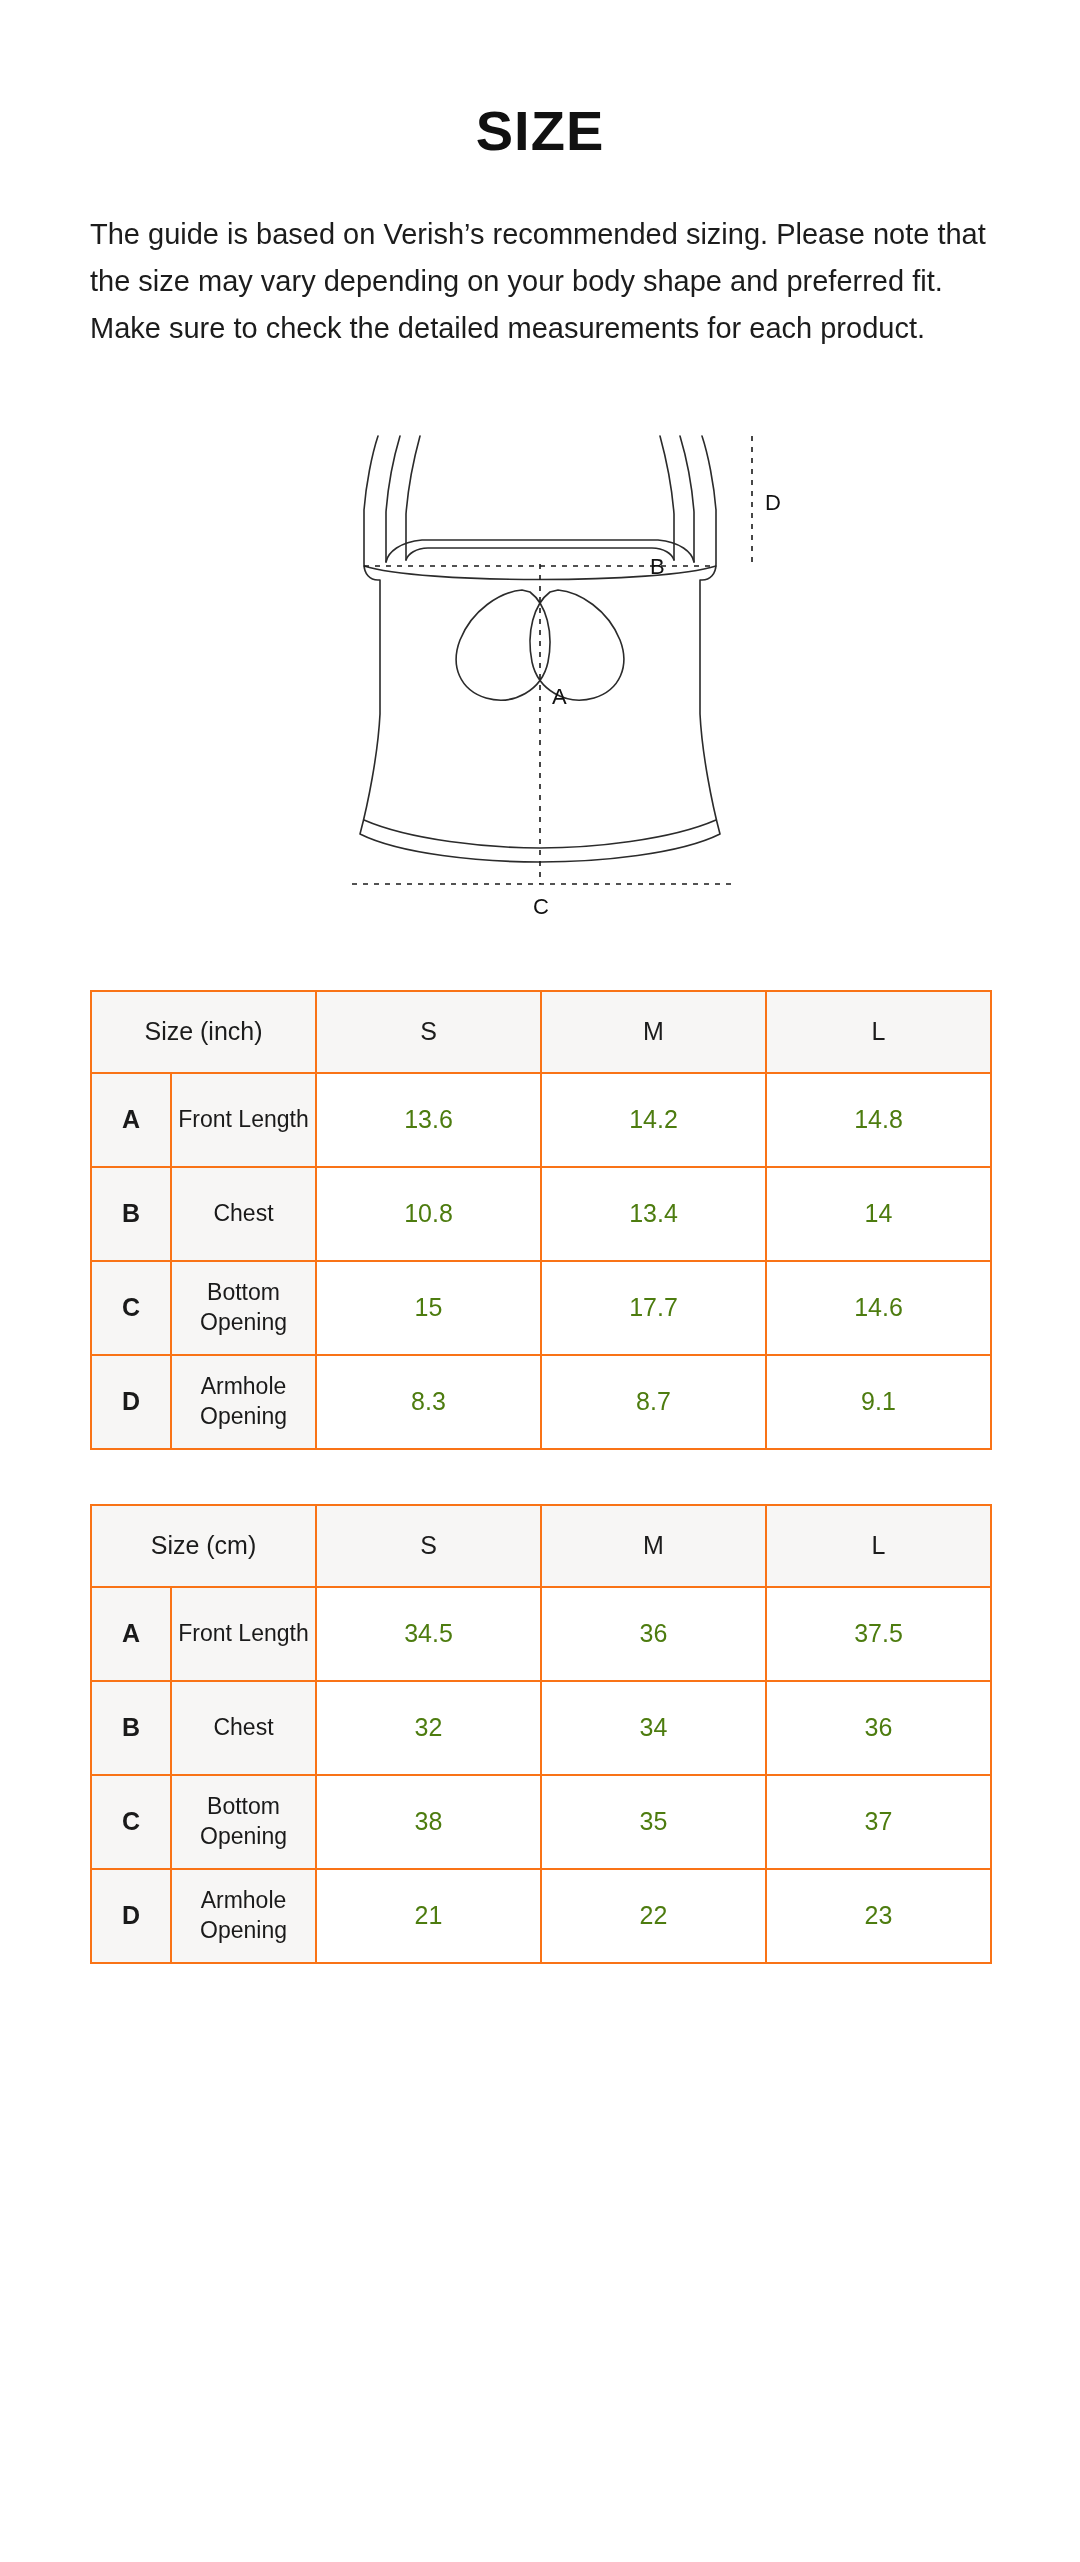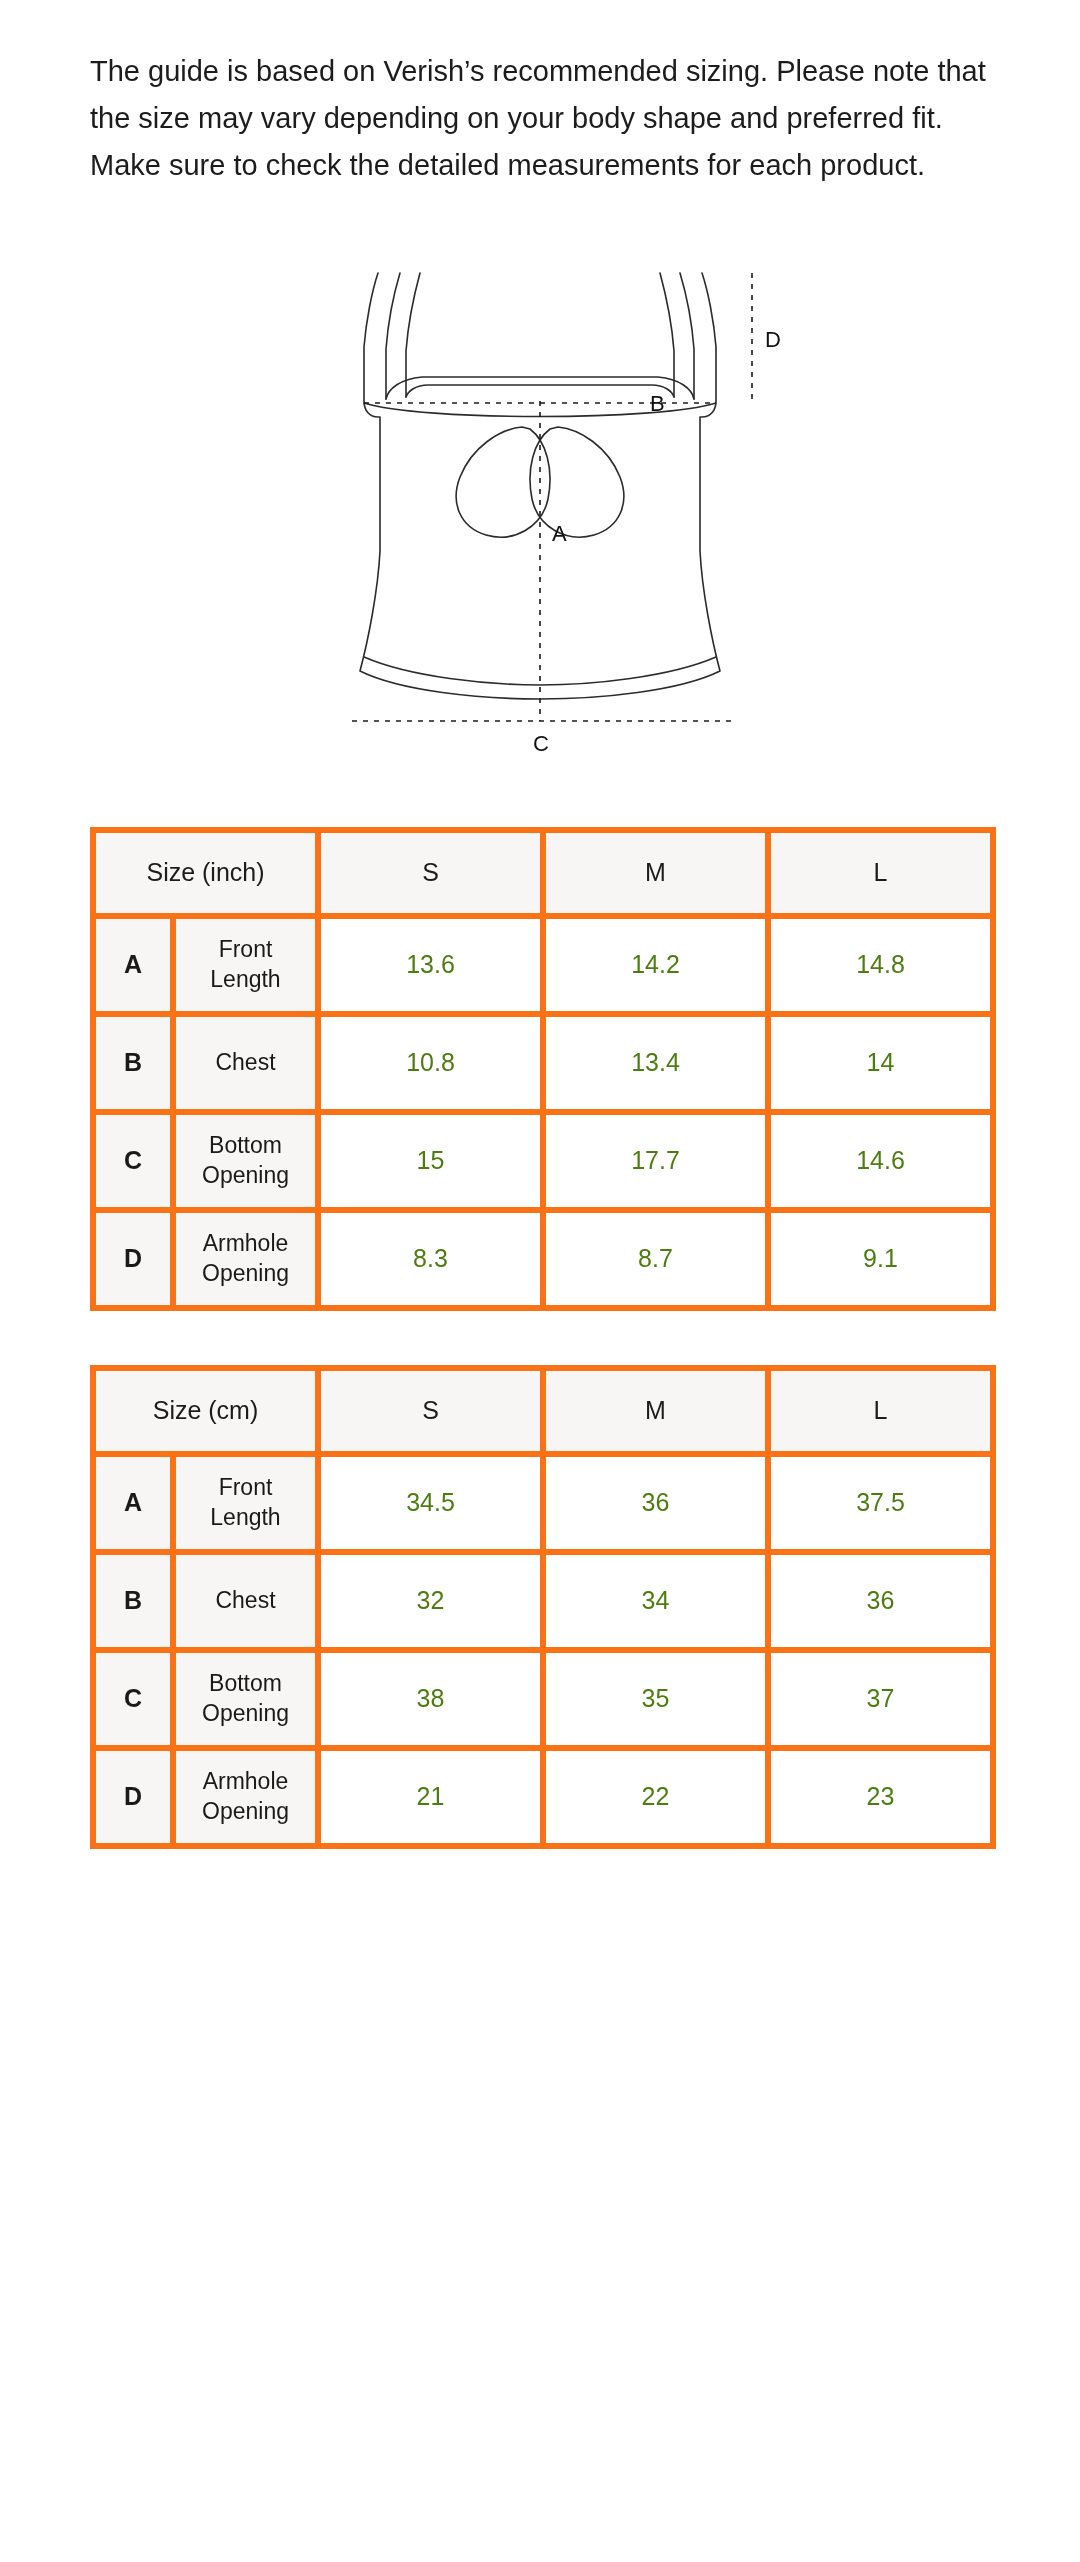--- a/index.html
+++ b/index.html
@@ -59,21 +59,21 @@
     border-collapse: collapse;
     table-layout: fixed;
     margin-bottom: 54px;
   }
   table.size-table col.c-letter { width: 80px; }
   table.size-table col.c-name   { width: 145px; }
   table.size-table col.c-val    { width: 225px; }
 
   table.size-table th,
   table.size-table td {
-    border: 6px solid #f97316;
+    border: 2px solid #f97316;
     text-align: center;
     vertical-align: middle;
   }
   table.size-table thead th {
     background: #f7f6f5;
     height: 78px;
     font-size: 25px;
     font-weight: normal;
     color: #1c1c1c;
   }
@@ -107,20 +107,21 @@
     font-size: 25px;
     line-height: 1.62;
     color: #9a9a9a;
   }
 </style>
 </head>
 <body>
 
 <div class="page">
 
+  <h1 class="title">SIZE</h1>
 
   <p class="intro">The guide is based on Verish’s recommended sizing. Please note that the size may vary depending on your body shape and preferred fit. Make sure to check the detailed measurements for each product.</p>
 
   <div class="figure-wrap">
     <svg width="560" height="520" viewBox="0 0 560 520">
       <g fill="none" stroke="#2b2b2b" stroke-width="1.6" stroke-linejoin="round" stroke-linecap="round">
 
         <path d="M118 22 C 112 40, 106 70, 104 96
                  L 104 150
                  C 104 160, 110 166, 118 166

